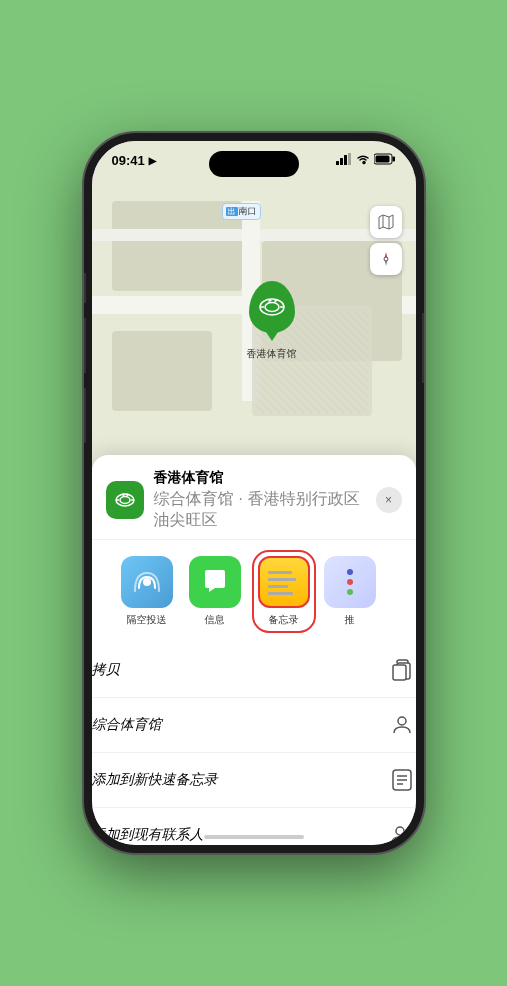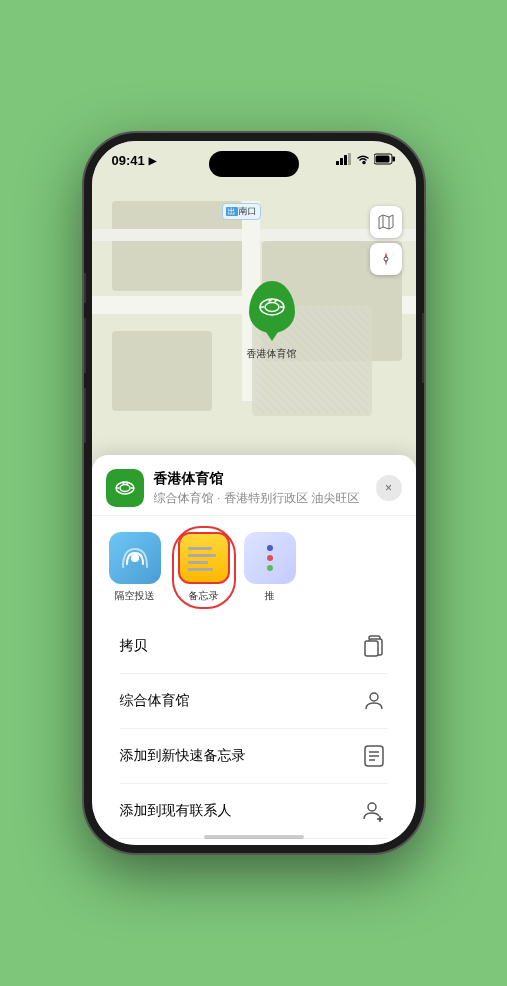--- a/index.html
+++ b/index.html
@@ -237,41 +237,41 @@
     .venue-info {
       margin-left: 10px;
       flex: 1;
     }
     .venue-name {
       font-size: 14px;
       font-weight: 600;
       color: #000;
     }
     .venue-desc {
-      font-size: 12px;
+      font-size: 16px;
       color: #888;
       margin-top: 2px;
     }
     .close-btn {
       width: 26px;
       height: 26px;
       background: #e8e8e8;
       border-radius: 50%;
       display: flex;
       align-items: center;
       justify-content: center;
       font-size: 12px;
       color: #666;
       cursor: pointer;
     }
     
     .share-row {
       display: flex;
       align-items: center;
-      padding: 12px 14px;
+      padding: 12px 26px;
       gap: 10px;
       overflow: hidden;
     }
     .share-item {
       display: flex;
       flex-direction: column;
       align-items: center;
       gap: 5px;
       min-width: 58px;
     }
@@ -292,21 +292,22 @@
       border: 2px solid #e63535;
     }
     .share-icon-wrap.more { background: linear-gradient(135deg, #e0e5ff 0%, #c8d0ff 100%); }
     .share-label {
       font-size: 10px;
       color: #333;
       text-align: center;
     }
     
     .action-list {
-      margin: 0 28px;
+      margin: 0 0;
+      font-style: italic;
     }
     .action-item {
       display: flex;
       align-items: center;
       justify-content: space-between;
       padding: 13px 0;
       border-bottom: 1px solid #f0f0f0;
     }
     .action-item:last-child {
       border-bottom: none;
@@ -492,23 +493,31 @@
           <div class="share-icon-wrap airdrop">
             <svg width="26" height="26" viewBox="0 0 26 26">
               <circle cx="13" cy="13" r="4" fill="white"></circle>
               <path d="M5 19 Q5 8 13 8 Q21 8 21 19" stroke="white" stroke-width="2" fill="none" stroke-linecap="round"></path>
               <path d="M1 22 Q1 4 13 4 Q25 4 25 22" stroke="white" stroke-width="2" fill="none" stroke-linecap="round" opacity="0.6"></path>
             </svg>
           </div>
           <span class="share-label">隔空投送</span>
         </div>
 
-
-
-        <div class="share-item" style="outline: 2.5px solid #e63535; border-radius: 27px; padding: 4px;">
+        <div class="share-item">
+          <div class="share-icon-wrap messages">
+            <svg width="28" height="28" viewBox="0 0 28 28">
+              <path d="M4 4 Q4 2 6 2 L22 2 Q24 2 24 4 L24 18 Q24 20 22 20 L14 20 L8 24 L8 20 L6 20 Q4 20 4 18 Z" fill="white"></path>
+            </svg>
+          </div>
+          <span class="share-label">信息</span>
+        </div>
+
+
+        <div class="share-item" style="outline: 2.5px solid #e63535; border-radius: 15px; padding: 4px;">
           <div class="share-icon-wrap notes" style="position:relative;">
             <div style="width:100%; height:100%; display:flex; flex-direction:column; justify-content:center; padding: 10px 8px 8px 8px; gap:4px;">
               <div style="height:3px; background:#aaa; border-radius:1px; width:75%;"></div>
               <div style="height:3px; background:#aaa; border-radius:1px; width:90%;"></div>
               <div style="height:3px; background:#aaa; border-radius:1px; width:65%;"></div>
               <div style="height:3px; background:#aaa; border-radius:1px; width:80%;"></div>
             </div>
           </div>
           <span class="share-label">备忘录</span>
         </div>

